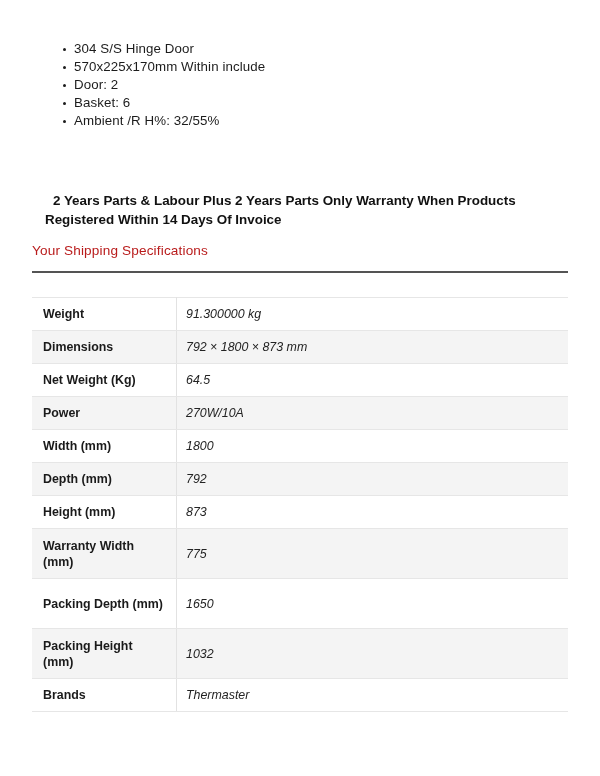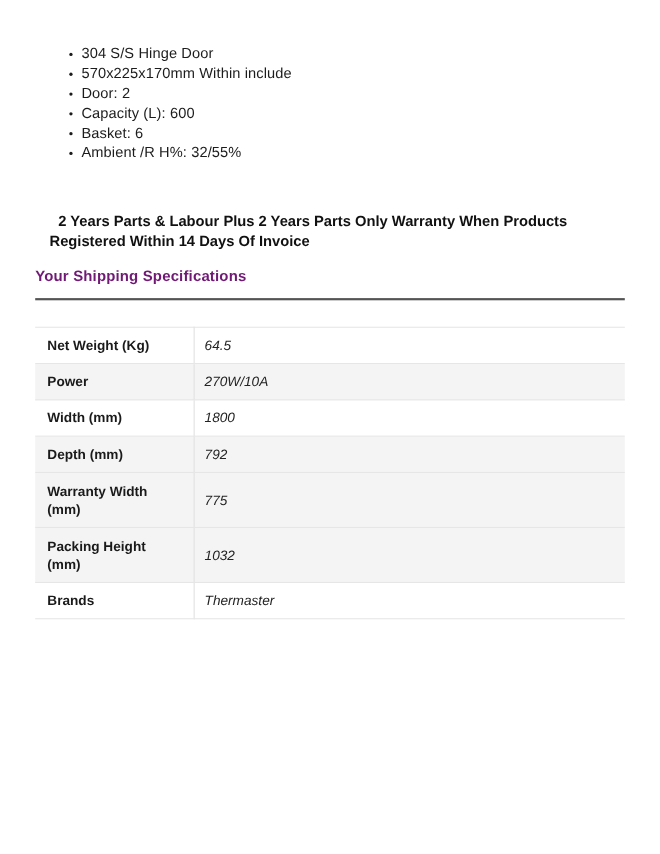--- a/index.html
+++ b/index.html
@@ -65,22 +65,22 @@
     color: #111111;
     text-indent: 8px;
   }
 
   
   .section-heading {
     position: absolute;
     left: 32px;
     top: 243px;
     font-size: 13.6px;
-    font-weight: bold;
-    color: #701a75;
+    font-weight: normal;
+    color: #b91c1c;
     letter-spacing: .15px;
   }
 
   .rule {
     position: absolute;
     left: 32px;
     top: 271px;
     width: 536px;
     height: 2px;
     background: #545454;
@@ -128,52 +128,67 @@
 </style>
 </head>
 <body>
 
 <div class="page">
 
   <ul class="features">
       <li>304 S/S Hinge Door</li>
       <li>570x225x170mm Within include</li>
       <li>Door: 2</li>
-      <li>Capacity (L): 600</li>
       <li>Basket: 6</li>
       <li>Ambient /R H%: 32/55%</li>
     </ul>
 
   <div class="warranty">2 Years Parts &amp; Labour Plus 2 Years Parts Only Warranty When Products Registered Within 14 Days Of Invoice</div>
 
   <div class="section-heading">Your Shipping Specifications</div>
 
   <div class="rule"></div>
 
   <table class="spec-table">
     <tbody>
+        <tr>
+          <td class="label">Weight</td>
+          <td class="value">91.300000 kg</td>
+        </tr>
+        <tr class="alt">
+          <td class="label">Dimensions</td>
+          <td class="value">792 × 1800 × 873 mm</td>
+        </tr>
         <tr>
           <td class="label">Net Weight (Kg)</td>
           <td class="value">64.5</td>
         </tr>
         <tr class="alt">
           <td class="label">Power</td>
           <td class="value">270W/10A</td>
         </tr>
         <tr>
           <td class="label">Width (mm)</td>
           <td class="value">1800</td>
         </tr>
         <tr class="alt">
           <td class="label">Depth (mm)</td>
           <td class="value">792</td>
         </tr>
+        <tr>
+          <td class="label">Height (mm)</td>
+          <td class="value">873</td>
+        </tr>
         <tr class="alt tall">
           <td class="label">Warranty Width (mm)</td>
           <td class="value">775</td>
+        </tr>
+        <tr class="tall">
+          <td class="label">Packing Depth (mm)</td>
+          <td class="value">1650</td>
         </tr>
         <tr class="alt tall">
           <td class="label">Packing Height (mm)</td>
           <td class="value">1032</td>
         </tr>
         <tr>
           <td class="label">Brands</td>
           <td class="value">Thermaster</td>
         </tr>
       </tbody>

